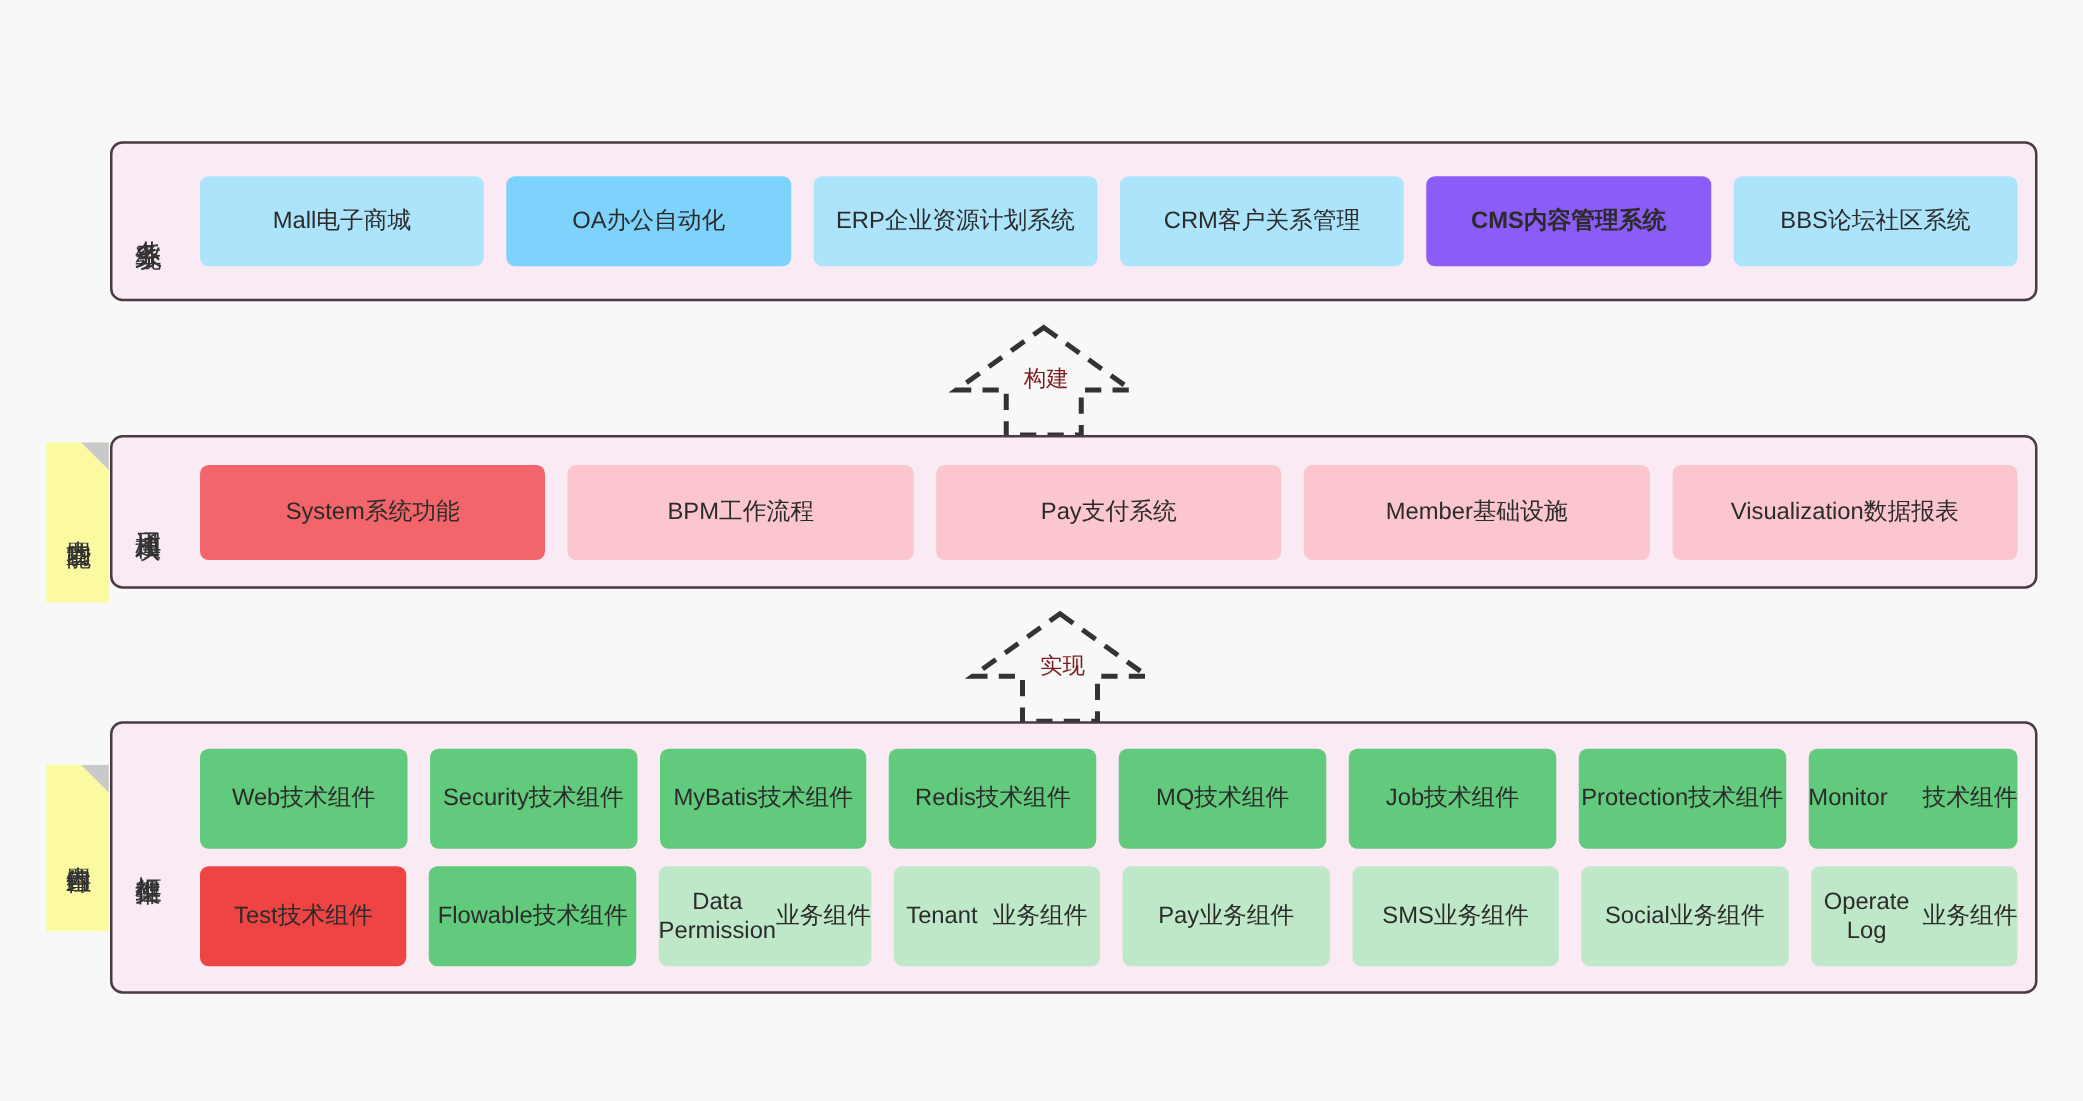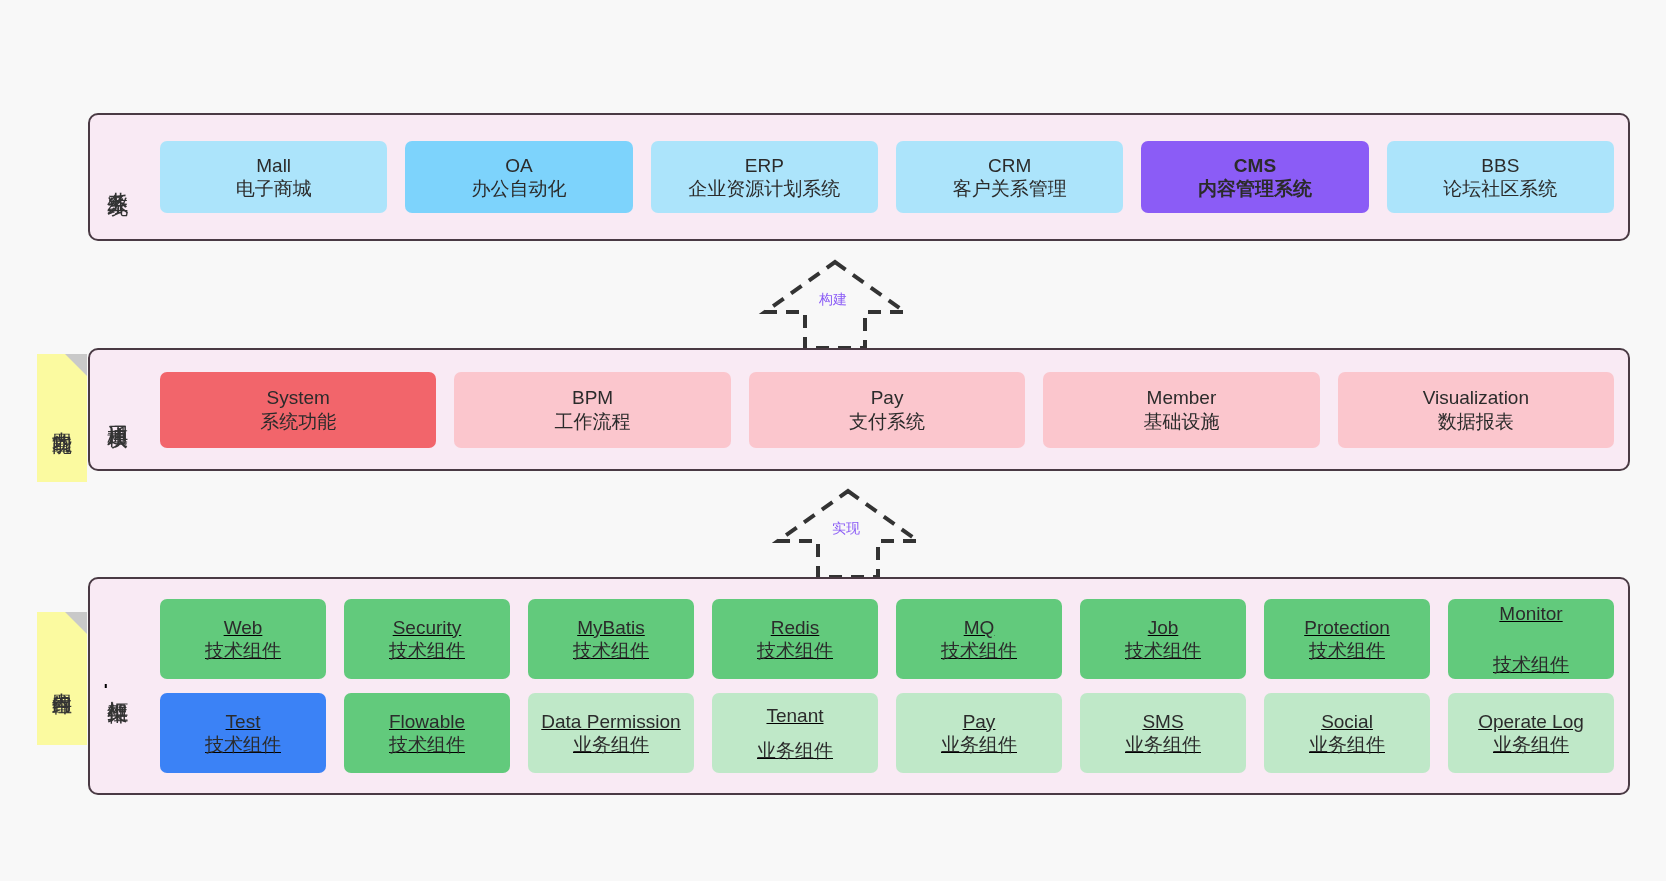--- a/index.html
+++ b/index.html
@@ -43,40 +43,40 @@
     padding: 0 14px;
   }
   .row {
     display: flex;
     gap: 18px;
   }
   .cell {
     flex: 1 1 0;
     border-radius: 7px;
     display: flex;
-    flex-direction: column;
+    flex-direction: row;
     align-items: center;
     justify-content: center;
     text-align: center;
     color: #2b2b2b;
     font-size: 19px;
     line-height: 1.22;
     padding: 6px 0;
   }
   .cell .t1 { white-space: normal; }
   .cell .t2 { white-space: nowrap; }
 
   
   #layer-business { left: 88px; top: 113px; width: 1542px; height: 128px; }
   #layer-business .cell { height: 72px; }
 
   #layer-module { left: 88px; top: 348px; width: 1542px; height: 123px; }
   #layer-module .cell { height: 76px; }
 
-  #layer-framework { left: 88px; top: 577px; width: 1542px; height: 218px; text-decoration: underline; }
+  #layer-framework { left: 88px; top: 577px; width: 1542px; height: 218px; }
   #layer-framework .cell { height: 80px; }
 
   
   .sticky {
     position: absolute;
     width: 50px;
     background: #fbfaa0;
     font-size: 20px;
     color: #333;
     line-height: 1.14;
@@ -97,22 +97,22 @@
     border-top: 22px solid #c9c9c9;
   }
   #sticky-module { left: 37px; top: 354px; height: 128px; }
   #sticky-framework { left: 37px; top: 612px; height: 133px; }
 
   
   .arrow { position: absolute; }
   .arrow svg { display: block; overflow: visible; }
   .arrow-label {
     position: absolute;
-    font-size: 14px;
-    color: #8b5cf6;
+    font-size: 18px;
+    color: #7f1d1d;
     background: #f8f8f8;
     padding: 0 2px;
     white-space: nowrap;
   }
   #arrow-build { left: 755px; top: 258px; width: 160px; height: 90px; }
   #arrow-build .arrow-label { left: 62px; top: 33px; }
   #arrow-impl { left: 768px; top: 487px; width: 160px; height: 90px; }
   #arrow-impl .arrow-label { left: 62px; top: 33px; }
 </style>
 </head>
@@ -231,21 +231,21 @@
           <div class="cell" style="background: rgb(98, 202, 124);">
             <div class="t1">Protection</div>
             <div class="t2">技术组件</div>
           </div>
           <div class="cell" style="background: rgb(98, 202, 124); gap: 28px;">
             <div class="t1">Monitor</div>
             <div class="t2">技术组件</div>
           </div>
         </div>
       <div class="row">
-          <div class="cell" style="background: #3b82f6;">
+          <div class="cell" style="background: #ef4444;">
             <div class="t1">Test</div>
             <div class="t2">技术组件</div>
           </div>
           <div class="cell" style="background: rgb(98, 202, 124);">
             <div class="t1">Flowable</div>
             <div class="t2">技术组件</div>
           </div>
           <div class="cell" style="background: rgb(191, 232, 200);">
             <div class="t1">Data Permission</div>
             <div class="t2">业务组件</div>

